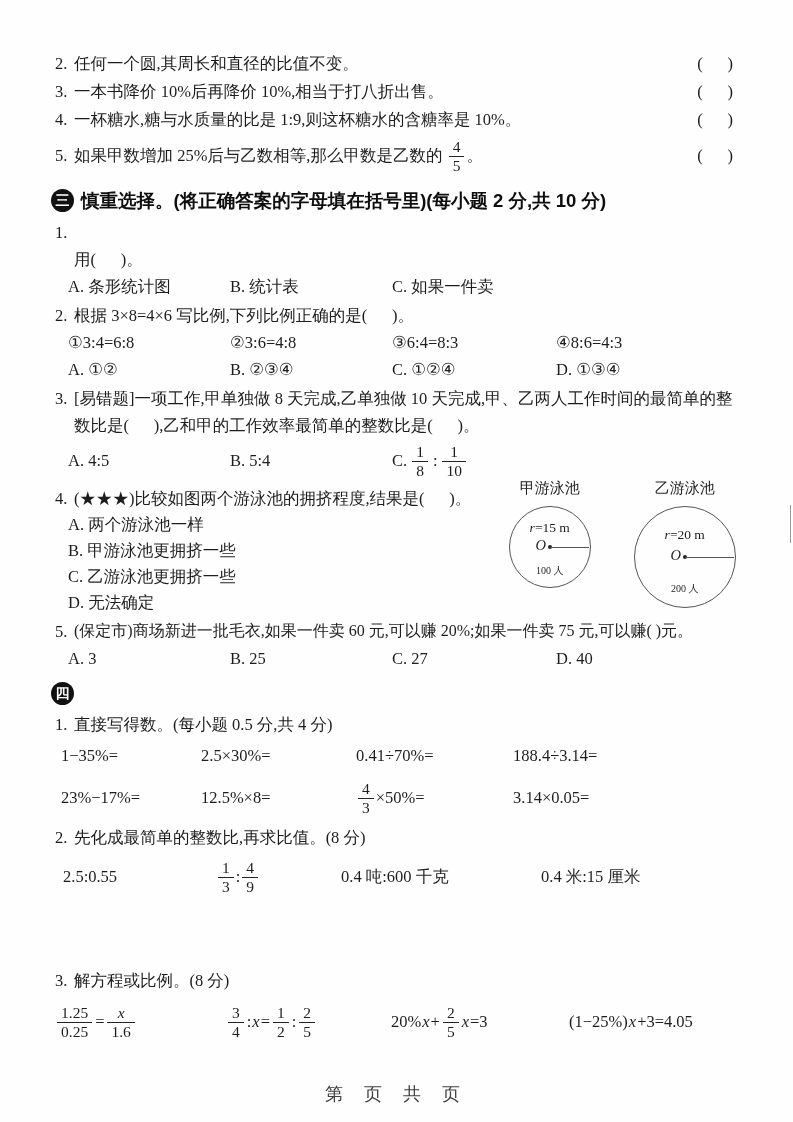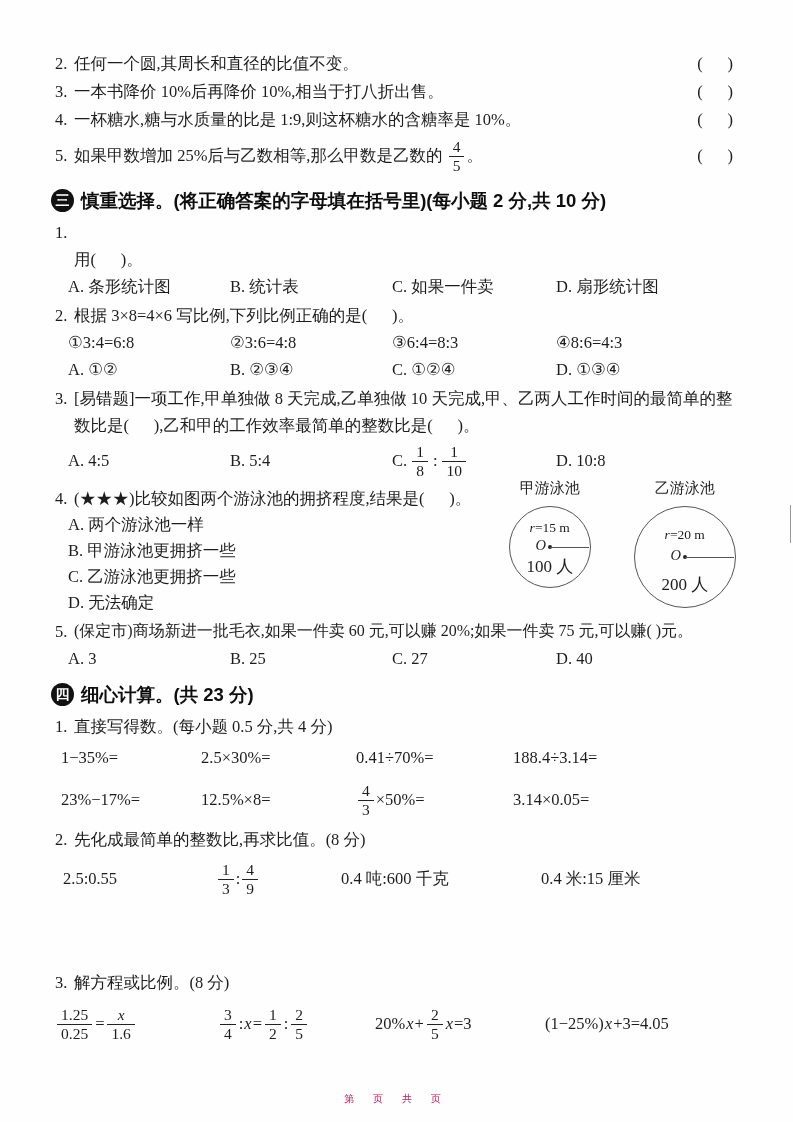--- a/index.html
+++ b/index.html
@@ -39,33 +39,33 @@
   .pwrap.yi{width:116px;}
   .ptitle{font-size:15px;margin-bottom:8px;}
   .pool{position:relative;border:1.3px solid #555;border-radius:50%;margin:12px auto;}
   .pjia{width:80px;height:80px;margin-top:6px;}
   .pyi{width:100px;height:100px;margin-top:0;}
   .rtext{position:absolute;top:16%;left:0;right:0;text-align:center;font-size:13.5px;}
   .pyi .rtext{top:20%;}
   .olabel{position:absolute;top:50%;left:50%;transform:translate(-135%,-60%);font-size:14.5px;}
   .dot{position:absolute;top:50%;left:50%;width:4px;height:4px;margin:-2px 0 0 -2px;border-radius:50%;background:#222;}
   .rline{position:absolute;top:50%;left:50%;right:1px;border-top:1px solid #555;}
-  .ppl{position:absolute;bottom:11%;left:0;right:0;text-align:center;font-size:17px;}
+  .ppl{position:absolute;bottom:11%;left:0;right:0;text-align:center;font-size:10px;}
   
   .calcrow{display:grid;grid-template-columns:140px 155px 157px 1fr;padding-left:6px;align-items:center;}
   .calcrow.r1{min-height:36px;}
   .calcrow.r2{min-height:48px;}
   .cellflex{display:inline-flex;align-items:center;}
   .ratiorow{display:grid;grid-template-columns:153px 125px 200px 1fr;padding-left:8px;align-items:center;min-height:52px;}
-  .solverow{display:grid;grid-template-columns:163px 157px 170px 1fr;align-items:center;min-height:56px;}
+  .solverow{display:grid;grid-template-columns:163px 157px 170px 1fr;align-items:center;min-height:56px;gap:8px;}
   .eq{display:inline-flex;align-items:center;gap:1px;}
   .solvegap{margin-top:64px;}
   
-  .footer{position:absolute;left:0;right:0;bottom:16px;text-align:center;font-size:10px;
-    letter-spacing:8px;color:#be185d;font-family:"Liberation Sans","DejaVu Sans",sans-serif;}
+  .footer{position:absolute;left:0;right:0;bottom:16px;text-align:center;font-size:18px;
+    letter-spacing:8px;color:#404040;font-family:"Liberation Sans","DejaVu Sans",sans-serif;}
   .edge-mark{position:absolute;right:2px;top:505px;height:38px;border-left:1.5px solid #999;}
 </style>
 </head>
 <body>
 
 <div class="page">
   <div class="content">
 
     <div class="jitem">
       <span class="no">2.</span>
@@ -102,21 +102,20 @@
       <div class="qline">
         <span class="no">1.</span>
       </div>
       <div class="qcont">
         <span class="t">用(      )。</span>
       </div>
       <div class="optrow">
         <span class="t">A. 条形统计图</span>
         <span class="t">B. 统计表</span>
         <span class="t">C. 如果一件卖</span>
-        <span class="t">D. 扇形统计图</span>
       </div>
     </div>
 
     <div class="q">
       <div class="qline">
         <span class="no">2.</span>
         <span class="t">根据 3×8=4×6 写比例,下列比例正确的是(      )。</span>
       </div>
       <div class="optrow">
         <span class="t">①3:4=6:8</span>
@@ -148,21 +147,20 @@
           <span class="frac">
               <span class="fn">1</span>
               <span class="fd">8</span>
             </span>
           <span class="t">:</span>
           <span class="frac">
               <span class="fn">1</span>
               <span class="fd">10</span>
             </span>
         </span>
-        <span class="t">D. 10:8</span>
       </div>
     </div>
 
     <div class="q q4">
       <div class="qline">
         <span class="no">4.</span>
         <span class="t">(★★★)比较如图两个游泳池的拥挤程度,结果是(      )。</span>
       </div>
       <div class="vopt">
           <span class="t">A. 两个游泳池一样</span>
@@ -209,21 +207,20 @@
       <div class="optrow">
         <span class="t">A. 3</span>
         <span class="t">B. 25</span>
         <span class="t">C. 27</span>
         <span class="t">D. 40</span>
       </div>
     </div>
 
     <div class="shead">
       <span class="sicon">四</span>
-      <span class="t">细心计算。(共 23 分)</span>
     </div>
 
     <div class="q">
       <div class="qline">
         <span class="no">1.</span>
         <span class="t">直接写得数。(每小题 0.5 分,共 4 分)</span>
       </div>
       <div class="calcrow r1">
         <span class="t">1−35%=</span>
         <span class="t">2.5×30%=</span>

